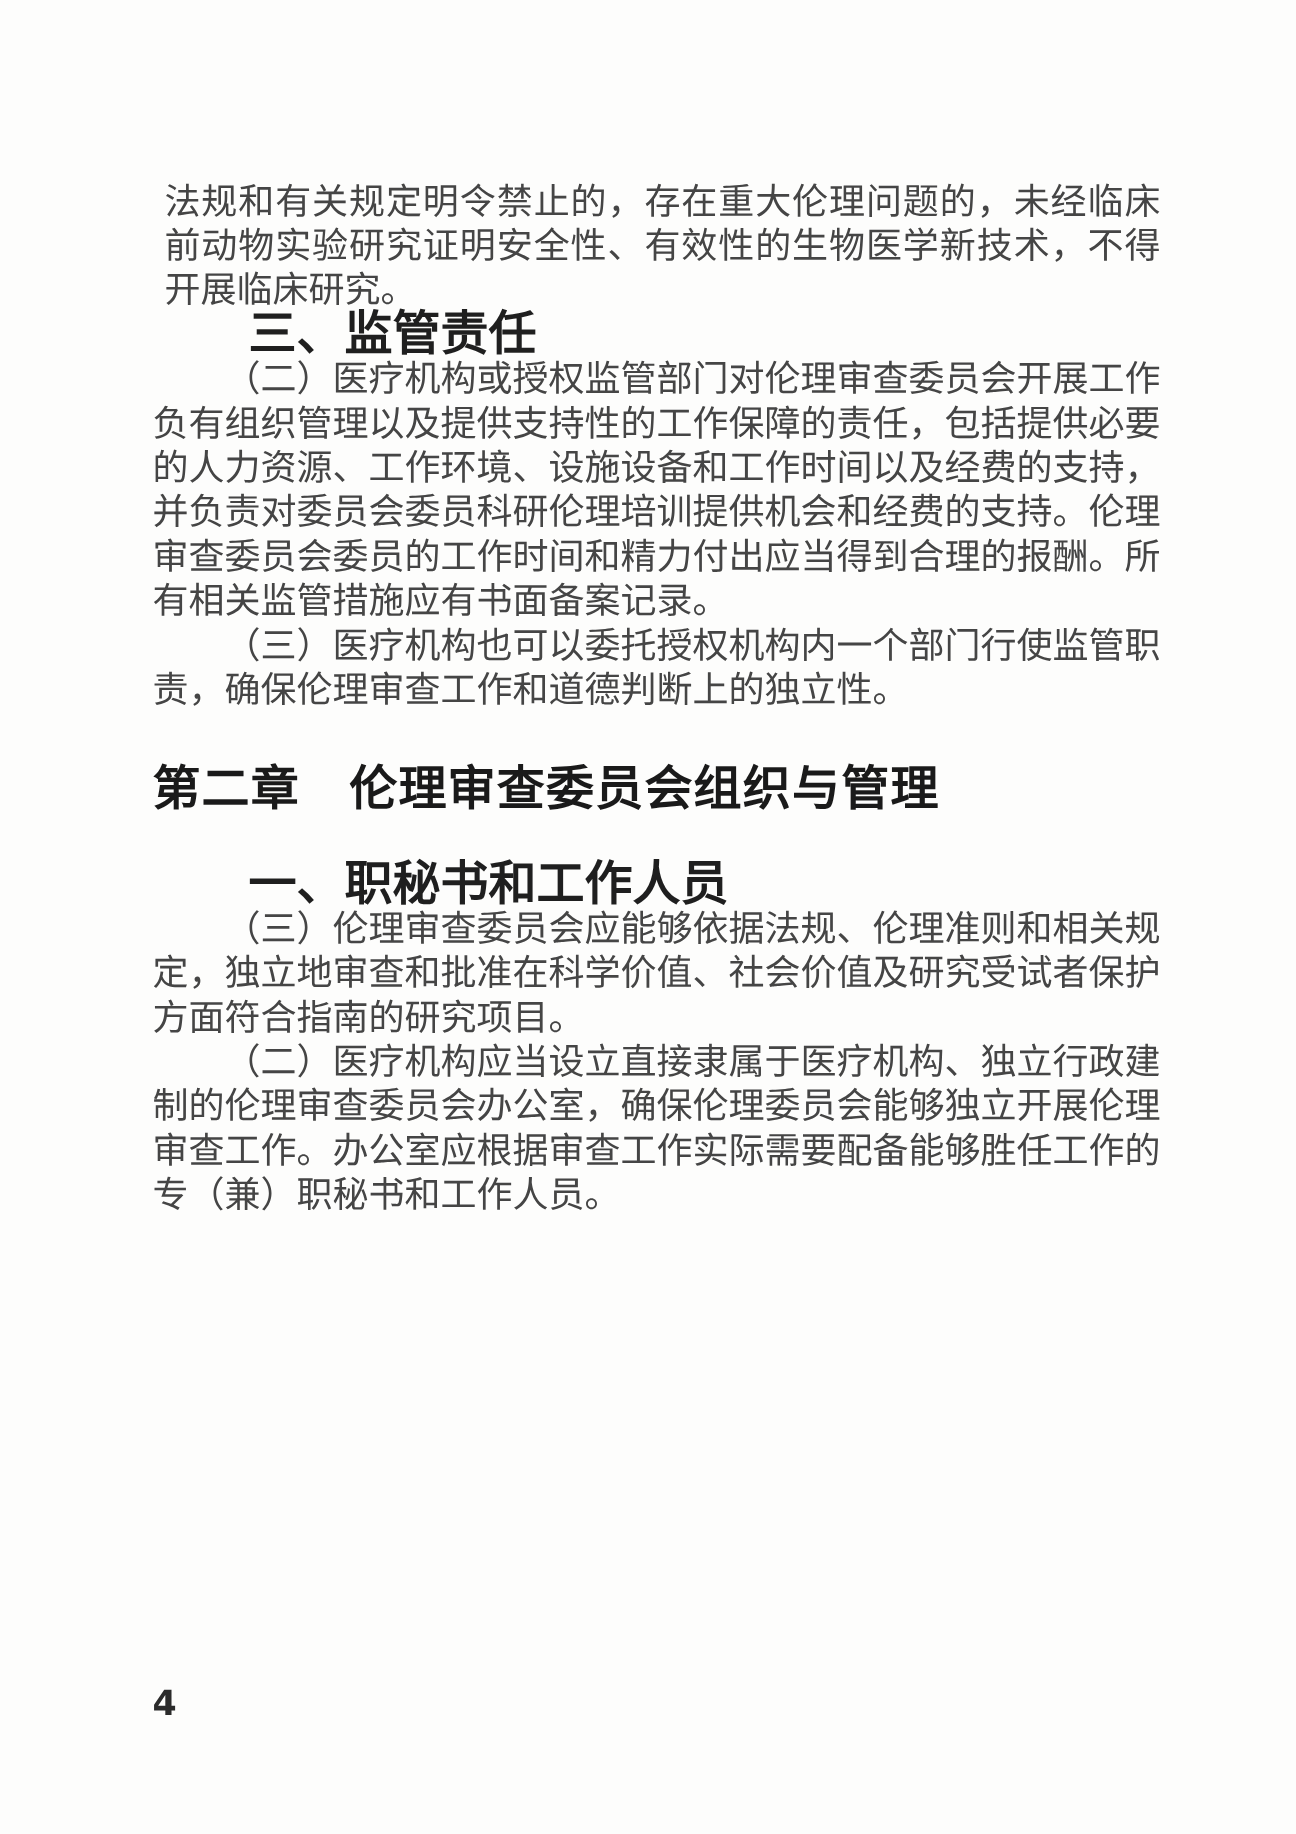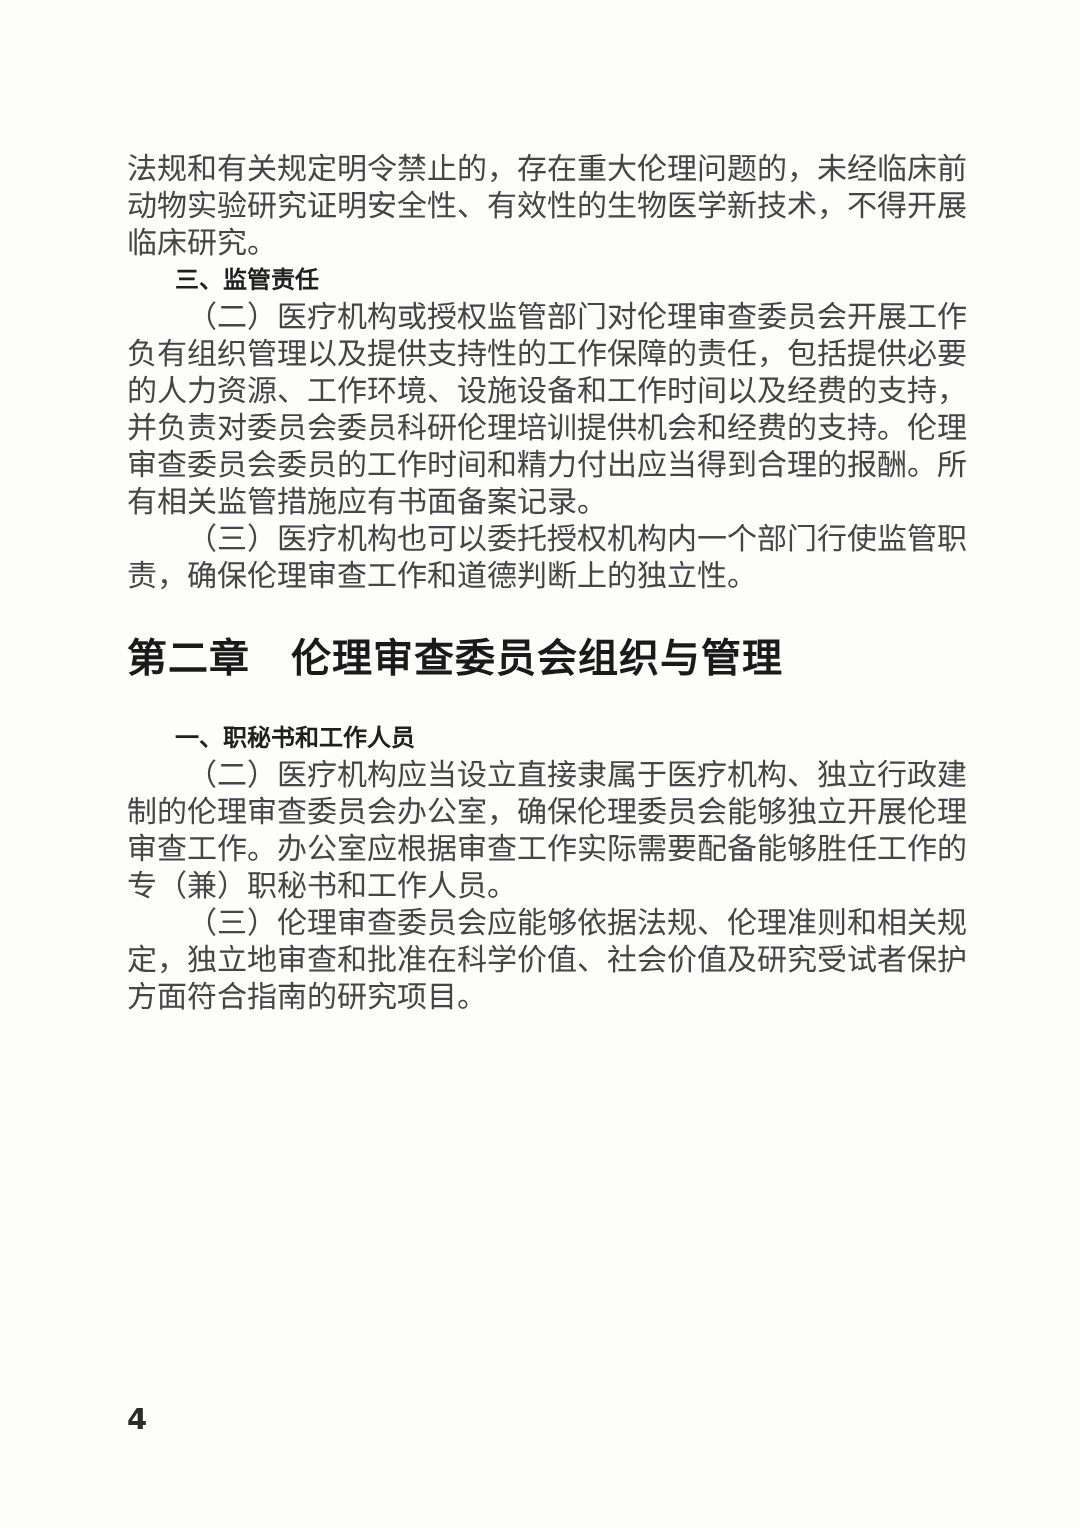--- a/index.html
+++ b/index.html
@@ -27,28 +27,29 @@
     line-height: 37px;
   }
   .para {
     margin: 0;
     text-align: justify;
     text-justify: inter-character;
     text-indent: 2em;
   }
   .para.continuation {
     text-indent: 0;
+    margin-left: 10px;
   }
   .sec-heading {
     margin: 0;
     text-indent: 2em;
     font-family: "Liberation Sans", "DejaVu Sans", sans-serif;
     font-weight: 700;
     color: #1f1f1f;
-    font-size: 24px;
+    font-size: 40px;
     line-height: 37px;
   }
   .chapter-heading {
     margin: 36px 0 33px 0;
     text-align: left;
     text-indent: 0;
     font-family: "Liberation Sans", "DejaVu Sans", sans-serif;
     font-weight: 700;
     color: #1a1a1a;
     font-size: 40px;
@@ -78,20 +79,20 @@
 
     <p class="para">（二）医疗机构或授权监管部门对伦理审查委员会开展工作负有组织管理以及提供支持性的工作保障的责任，包括提供必要的人力资源、工作环境、设施设备和工作时间以及经费的支持，并负责对委员会委员科研伦理培训提供机会和经费的支持。伦理审查委员会委员的工作时间和精力付出应当得到合理的报酬。所有相关监管措施应有书面备案记录。</p>
 
     <p class="para">（三）医疗机构也可以委托授权机构内一个部门行使监管职责，确保伦理审查工作和道德判断上的独立性。</p>
 
     <h1 class="chapter-heading">第二章　伦理审查委员会组织与管理</h1>
 
     <p class="sec-heading">一、职秘书和工作人员</p>
 
 
+    <p class="para">（三）伦理审查委员会应能够依据法规、伦理准则和相关规定，独立地审查和批准在科学价值、社会价值及研究受试者保护方面符合指南的研究项目。</p>
+
     <p class="para">（二）医疗机构应当设立直接隶属于医疗机构、独立行政建制的伦理审查委员会办公室，确保伦理委员会能够独立开展伦理审查工作。办公室应根据审查工作实际需要配备能够胜任工作的专（兼）职秘书和工作人员。</p>
-
-    <p class="para">（三）伦理审查委员会应能够依据法规、伦理准则和相关规定，独立地审查和批准在科学价值、社会价值及研究受试者保护方面符合指南的研究项目。</p>
 
   </div>
 
   <div class="page-number">4</div>
 </div>
 
 </body></html>

